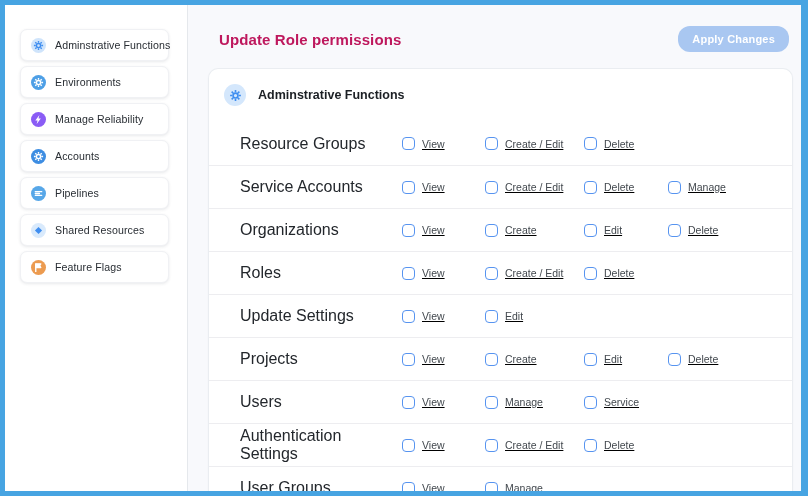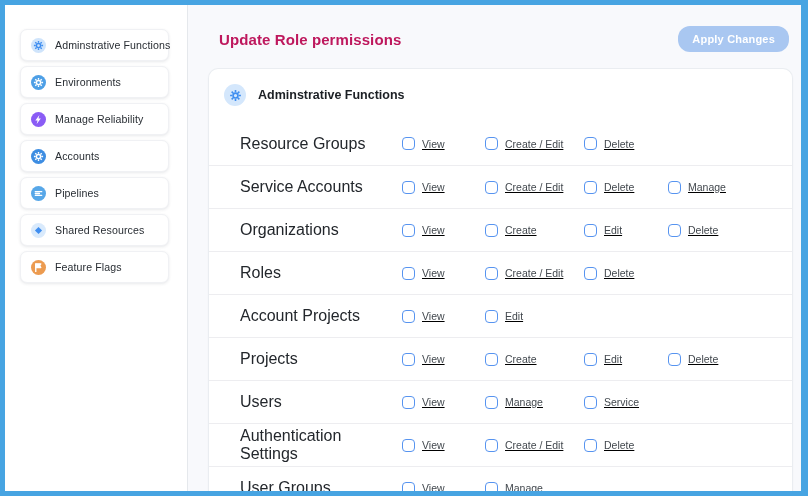--- a/index.html
+++ b/index.html
@@ -298,21 +298,21 @@
     <span class="cbx-lbl">Create / Edit</span>
   </div>
 
   <div class="perm-cell">
     <span class="cbx" role="checkbox" aria-checked="false"></span>
     <span class="cbx-lbl">Delete</span>
   </div>
 </div>
 
   <div class="perm-row">
-    <div class="perm-name">Account Projects</div>
+    <div class="perm-name">Update Settings</div>
 
   <div class="perm-cell">
     <span class="cbx" role="checkbox" aria-checked="false"></span>
     <span class="cbx-lbl">View</span>
   </div>
 
   <div class="perm-cell">
     <span class="cbx" role="checkbox" aria-checked="false"></span>
     <span class="cbx-lbl">Edit</span>
   </div>

